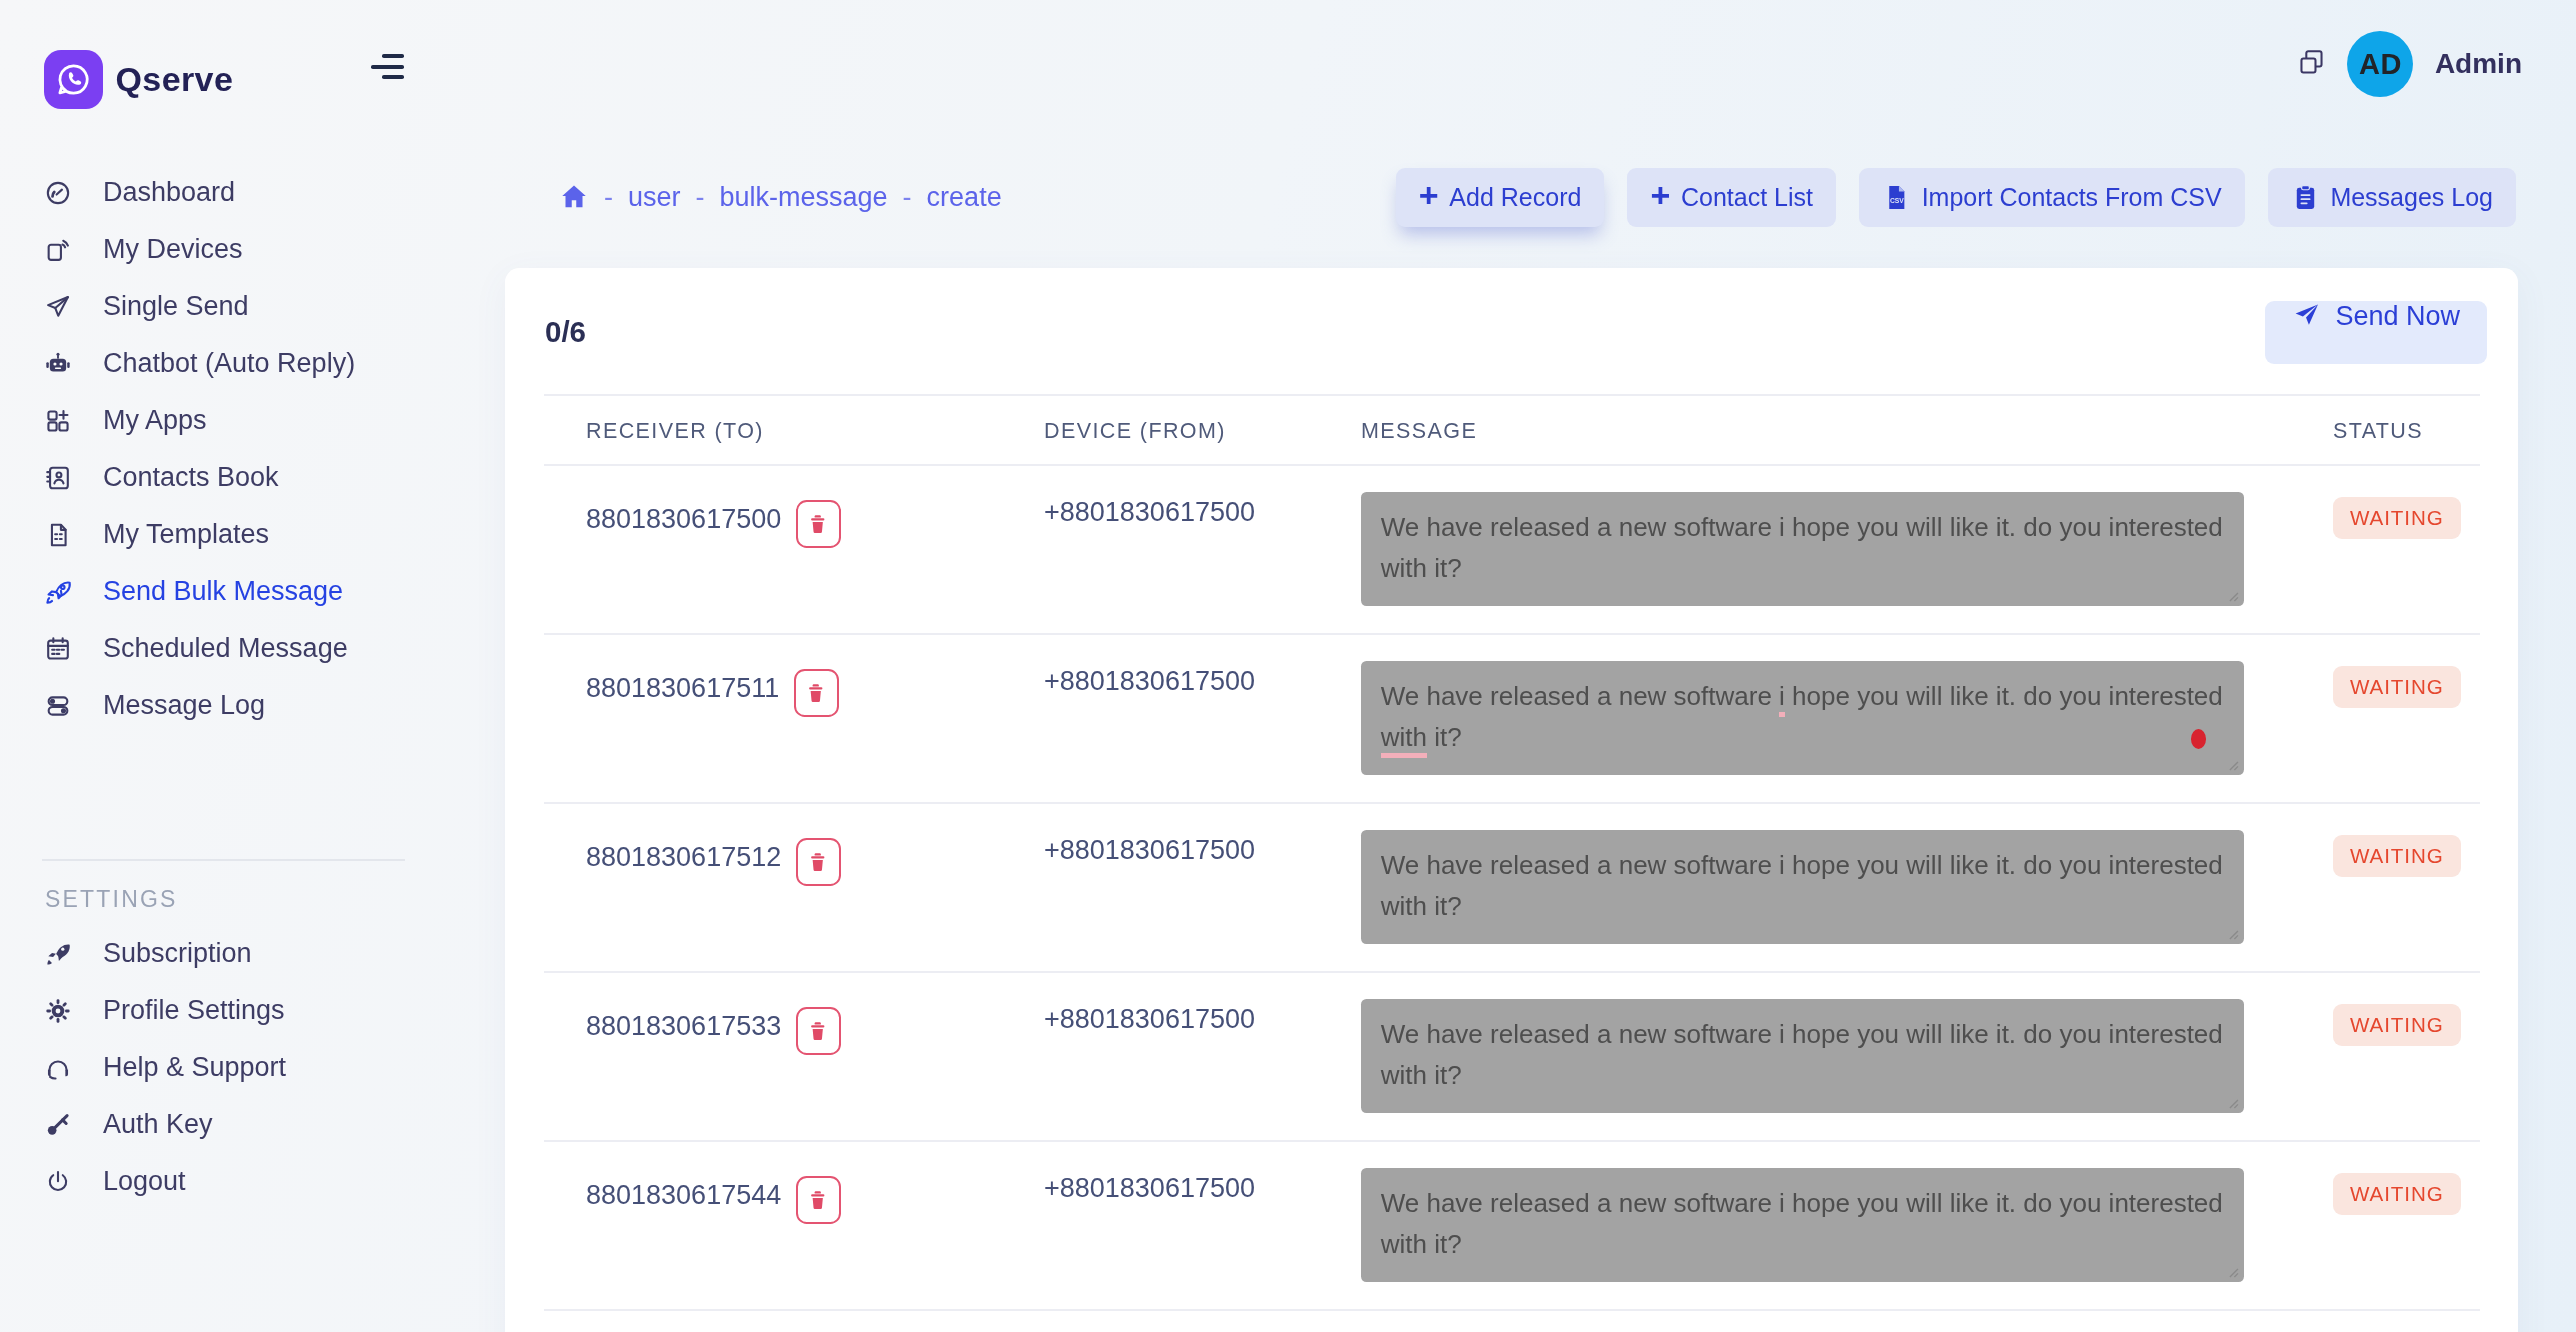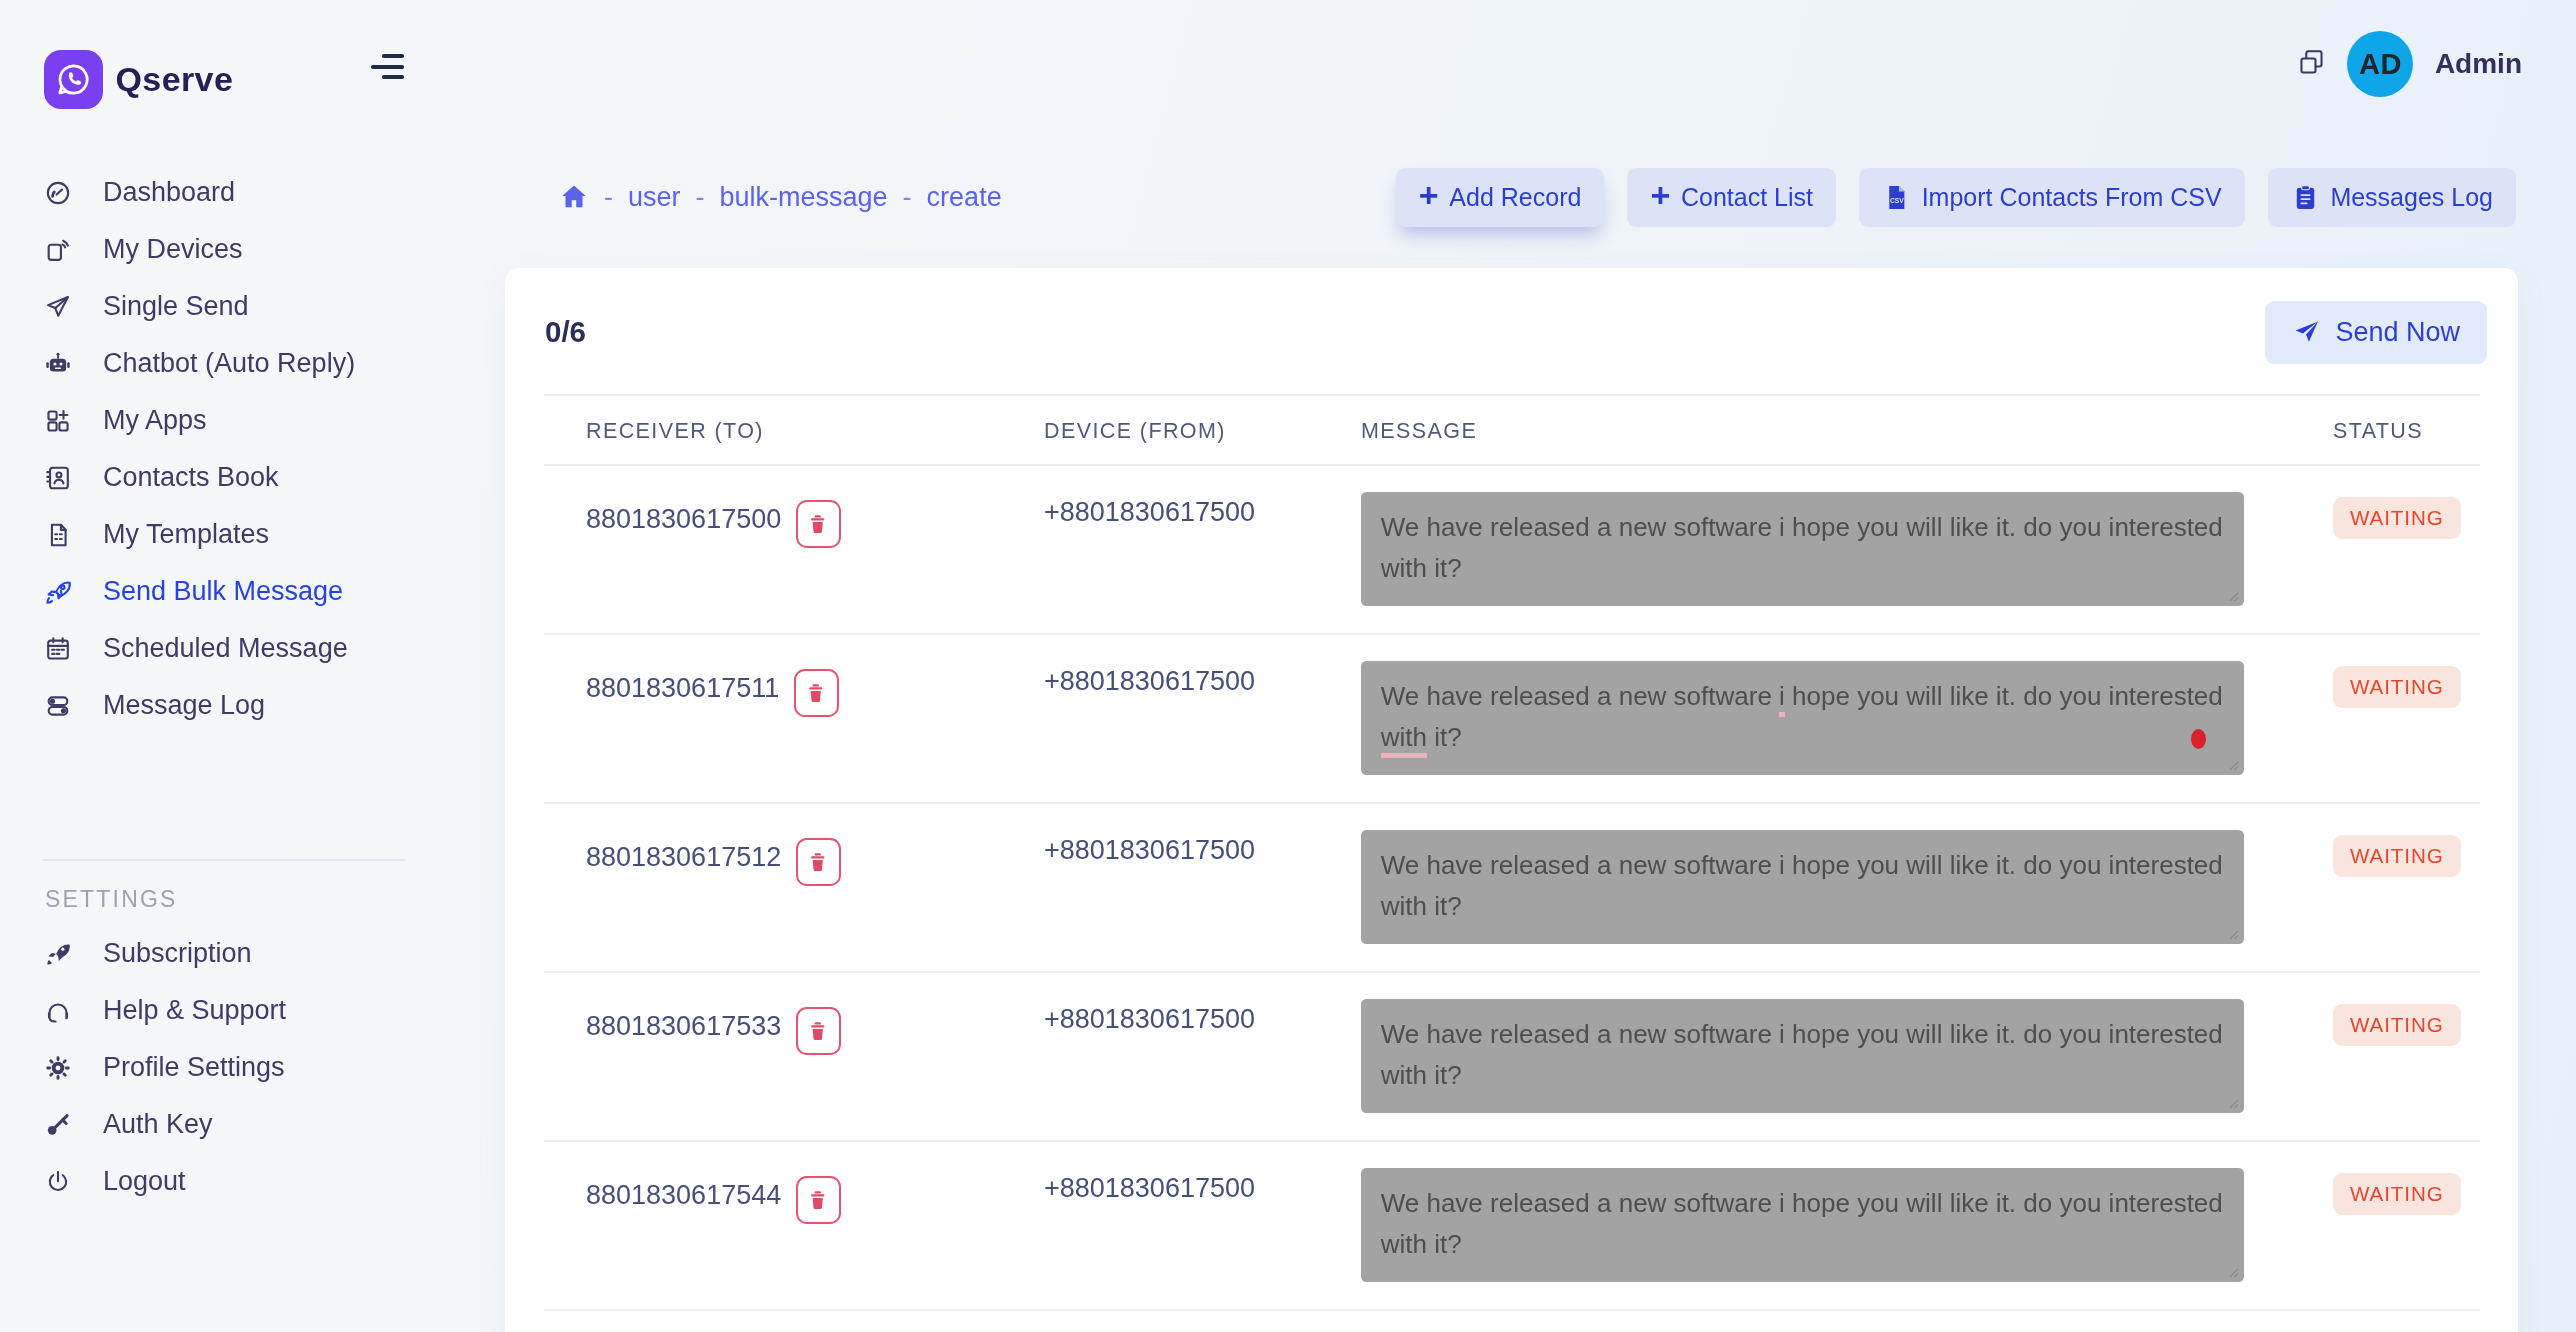--- a/index.html
+++ b/index.html
@@ -48,21 +48,21 @@
   .act-btn { height:59px; display:flex; align-items:center; padding:0 23px; border:none; border-radius:9px; background:#dde3f7; color:#2c3ed0; font-size:25px; font-weight:500; font-family:inherit; cursor:pointer; }
   .act-btn:first-child { box-shadow:0 10.7px 18px -3.6px rgba(110,126,214,.45); }
   .act-plus { font-size:34px; font-weight:700; margin-right:10.7px; line-height:1; transform:translateY(-1.8px); }
   .act-ic { margin-right:10.7px; display:flex; }
   .act-ic svg { width:29px; height:29px; }
 
   
   .card { position:absolute; left:505px; top:268px; width:2013px; height:1154px; background:#fff; border-radius:14.3px; box-shadow:0 9px 36px rgba(90,110,150,.06); }
   .card-head { position:relative; height:128px; }
   .counter { position:absolute; left:40px; top:47px; font-size:29.5px; font-weight:700; color:#2b2f55; }
-  .send-now { position:absolute; right:31px; top:33px; height:63px; display:flex; align-items:center; padding:0 27px; border:none; border-radius:9px; background:#e3eafc; color:#2b3fd6; font-size:27px; font-family:inherit; cursor:pointer; }
+  .send-now { position:absolute; right:31px; top:33px; height:63px; display:flex; align-items:flex-start; padding:0 27px; border:none; border-radius:9px; background:#e3eafc; color:#2b3fd6; font-size:27px; font-family:inherit; cursor:pointer; }
   .send-now .send-ic { display:flex; margin-right:14.3px; }
   .send-now svg { width:29px; height:29px; }
   .card-head::after, .thead::after, .trow::after { content:""; position:absolute; left:39px; right:38px; bottom:0; height:1.8px; background:#ecedf3; }
   .thead { position:relative; height:70px; display:grid; grid-template-columns:458px 317px 972px 1fr; align-items:center; padding:0 58px 0 81px; }
   .th { font-size:21.5px; letter-spacing:1.4px; color:#4f5a7a; font-weight:500; }
 
   .trow { position:relative; height:169px; display:grid; grid-template-columns:458px 317px 972px 1fr; padding:4px 58px 0 81px; }
   .receiver-cell { display:flex; align-items:flex-start; padding-top:29.5px; }
   .phone { font-size:27px; color:#454f77; line-height:39px; }
   .del { margin-left:14.3px; width:45px; height:48px; background:#fff; border:2.7px solid #e45471; border-radius:10.7px; color:#e04a67; display:flex; align-items:center; justify-content:center; cursor:pointer; flex:none; }
@@ -233,48 +233,48 @@
                 <path d="M10.2 11.8 6.9 11.2l-3.2 2.8 4.1.6zM12.2 13.8l.6 4.1 2.8-3.2-.6-3.3z"></path>
                 <path d="M4.3 17.2c-1 .8-1.4 2.4-1.4 3.9 1.5 0 3.1-.4 3.9-1.4z"></path>
               </g>
               <circle cx="16.1" cy="7.9" r="1.4" fill="#f4f6f9"></circle>
             </svg>
           </span>
           <span class="nav-label">Subscription</span>
         </div>
         <div class="nav-item">
           <span class="nav-ic">
-            <svg viewBox="0 0 24 24" fill="none" stroke="currentColor" stroke-width="1.8" stroke-linecap="round" stroke-linejoin="round">
-              <path d="M4.6 13.8a7.4 7.4 0 0 1 14.8 0"></path>
-              <path fill="currentColor" stroke="none" d="M3.4 13.6h2.3v5.4H5a1.6 1.6 0 0 1-1.6-1.6zM18.3 13.6h2.3v3.8a1.6 1.6 0 0 1-1.6 1.6h-.7z"></path>
-              <path d="M5.2 19.6c1.5 1.1 3.2 1.5 4.7 1.4"></path>
-            </svg>
-          </span>
-          <span class="nav-label">Help &amp; Support</span>
-        </div>
-        <div class="nav-item">
-          <span class="nav-ic">
             <svg viewBox="0 0 24 24">
               <g fill="currentColor">
                 <circle cx="12" cy="12" r="5.4"></circle>
                 <g>
                   <rect x="10.8" y="2" width="2.4" height="4" rx="1.1"></rect>
                   <rect x="10.8" y="18" width="2.4" height="4" rx="1.1"></rect>
                   <rect x="10.8" y="2" width="2.4" height="4" rx="1.1" transform="rotate(45 12 12)"></rect>
                   <rect x="10.8" y="18" width="2.4" height="4" rx="1.1" transform="rotate(45 12 12)"></rect>
                   <rect x="10.8" y="2" width="2.4" height="4" rx="1.1" transform="rotate(90 12 12)"></rect>
                   <rect x="10.8" y="18" width="2.4" height="4" rx="1.1" transform="rotate(90 12 12)"></rect>
                   <rect x="10.8" y="2" width="2.4" height="4" rx="1.1" transform="rotate(135 12 12)"></rect>
                   <rect x="10.8" y="18" width="2.4" height="4" rx="1.1" transform="rotate(135 12 12)"></rect>
                 </g>
               </g>
               <circle cx="12" cy="12" r="2.1" fill="#f4f6f9"></circle>
             </svg>
           </span>
           <span class="nav-label">Profile Settings</span>
+        </div>
+        <div class="nav-item">
+          <span class="nav-ic">
+            <svg viewBox="0 0 24 24" fill="none" stroke="currentColor" stroke-width="1.8" stroke-linecap="round" stroke-linejoin="round">
+              <path d="M4.6 13.8a7.4 7.4 0 0 1 14.8 0"></path>
+              <path fill="currentColor" stroke="none" d="M3.4 13.6h2.3v5.4H5a1.6 1.6 0 0 1-1.6-1.6zM18.3 13.6h2.3v3.8a1.6 1.6 0 0 1-1.6 1.6h-.7z"></path>
+              <path d="M5.2 19.6c1.5 1.1 3.2 1.5 4.7 1.4"></path>
+            </svg>
+          </span>
+          <span class="nav-label">Help &amp; Support</span>
         </div>
         <div class="nav-item">
           <span class="nav-ic">
             <svg viewBox="0 0 24 24">
               <circle cx="7" cy="16.6" r="3.7" fill="currentColor"></circle>
               <path d="M9.6 14 19.8 3.9" stroke="currentColor" stroke-width="2.6" stroke-linecap="round"></path>
               <path d="M15.9 7.6l3.1 3.1" stroke="currentColor" stroke-width="2.6" stroke-linecap="round"></path>
             </svg>
           </span>
           <span class="nav-label">Auth Key</span>

